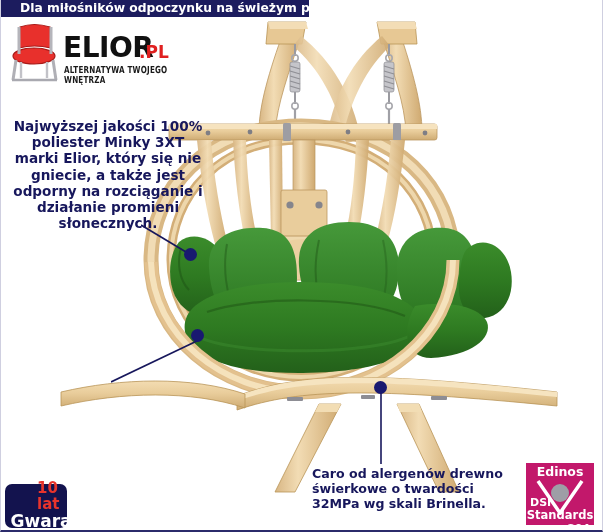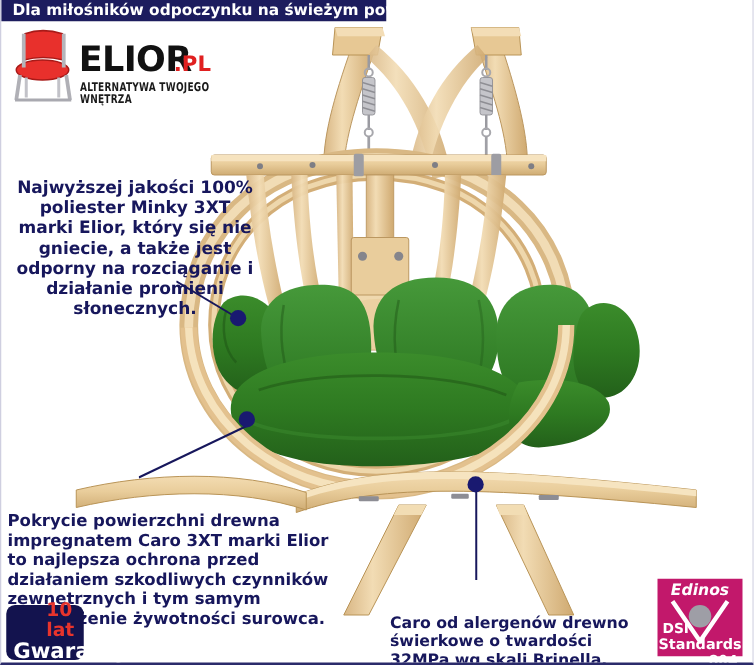--- a/index.html
+++ b/index.html
@@ -19,21 +19,21 @@
     border-right:1px solid #cfcfe0;
     overflow:hidden;
   }
 
   
   #banner{
     position:absolute;left:0;top:0;
     width:308px;height:17px;
     background:#1c1c5e;
     display:flex;align-items:center;
-    padding-left:9px;
+    padding-left:19px;
     box-sizing:border-box;
     z-index:30;
   }
   #banner-text{
     color:#ffffff;
     font-size:12.3px;
     font-weight:bold;
     letter-spacing:0px;
     white-space:nowrap;
     line-height:1;
@@ -76,21 +76,20 @@
     width:603px;height:500px;
     z-index:5;
   }
 
   
   .callout{
     position:absolute;
     color:#17175c;
     font-weight:bold;
     z-index:28;
-    margin-top:24px;
   }
   #callout-1{
     left:7px;top:118px;width:200px;
     font-size:13.6px;line-height:16.2px;
     text-align:center;
   }
   #callout-2{
     left:5px;top:386px;width:258px;
     font-size:13.2px;line-height:15.6px;
     text-align:left;
@@ -133,21 +132,20 @@
     position:absolute;left:525px;top:463px;
     width:68px;height:62px;
     background:#c2186b;
     z-index:32;
   }
   #edinos-name{
     position:absolute;left:0;right:0;top:3px;
     text-align:center;
     color:#ffffff;font-size:12.5px;font-weight:bold;
     line-height:1;
-    font-style:italic;
   }
   #edinos-dsi{
     position:absolute;left:4px;top:34px;
     color:#ffffff;font-size:11px;font-weight:bold;line-height:1;text-align:right;
   }
   #edinos-804{
     position:absolute;right:4px;top:34px;
     color:#ffffff;font-size:11px;font-weight:bold;line-height:1;margin-top:26px;
   }
   #edinos-standards{
@@ -366,21 +364,20 @@
     <span id="logo-pl">.PL</span>
     <span id="logo-tag">ALTERNATYWA TWOJEGO WNĘTRZA</span>
   </div>
 
   <div class="callout" id="callout-1">Najwyższej jakości 100% poliester Minky 3XT marki Elior, który się nie gniecie, a także jest odporny na rozciąganie i działanie promieni słonecznych.</div>
   <svg class="leader" style="left:140px;top:215px;" width="60" height="48" aria-hidden="true">
     <line x1="0" y1="10" x2="50" y2="40" stroke="#17175c" stroke-width="1.6"></line>
   </svg>
   <div class="dot" style="left:183px;top:248px;"></div>
 
-  <div class="callout" id="callout-2">Pokrycie powierzchni drewna impregnatem Caro 3XT marki Elior to najlepsza ochrona przed działaniem szkodliwych czynników zewnętrznych i tym samym przedłużenie żywotności surowca.</div>
   <svg class="leader" style="left:110px;top:336px;" width="92" height="52" aria-hidden="true">
     <line x1="88" y1="4" x2="0" y2="46" stroke="#17175c" stroke-width="1.6"></line>
   </svg>
   <div class="dot" style="left:190px;top:329px;"></div>
 
   <div class="callout" id="callout-3">Caro od alergenów drewno świerkowe o twardości 32MPa wg skali Brinella.</div>
   <svg class="leader" style="left:376px;top:386px;" width="8" height="80" aria-hidden="true">
     <line x1="4" y1="0" x2="4" y2="78" stroke="#17175c" stroke-width="1.6"></line>
   </svg>
   <div class="dot" style="left:373px;top:381px;"></div>

